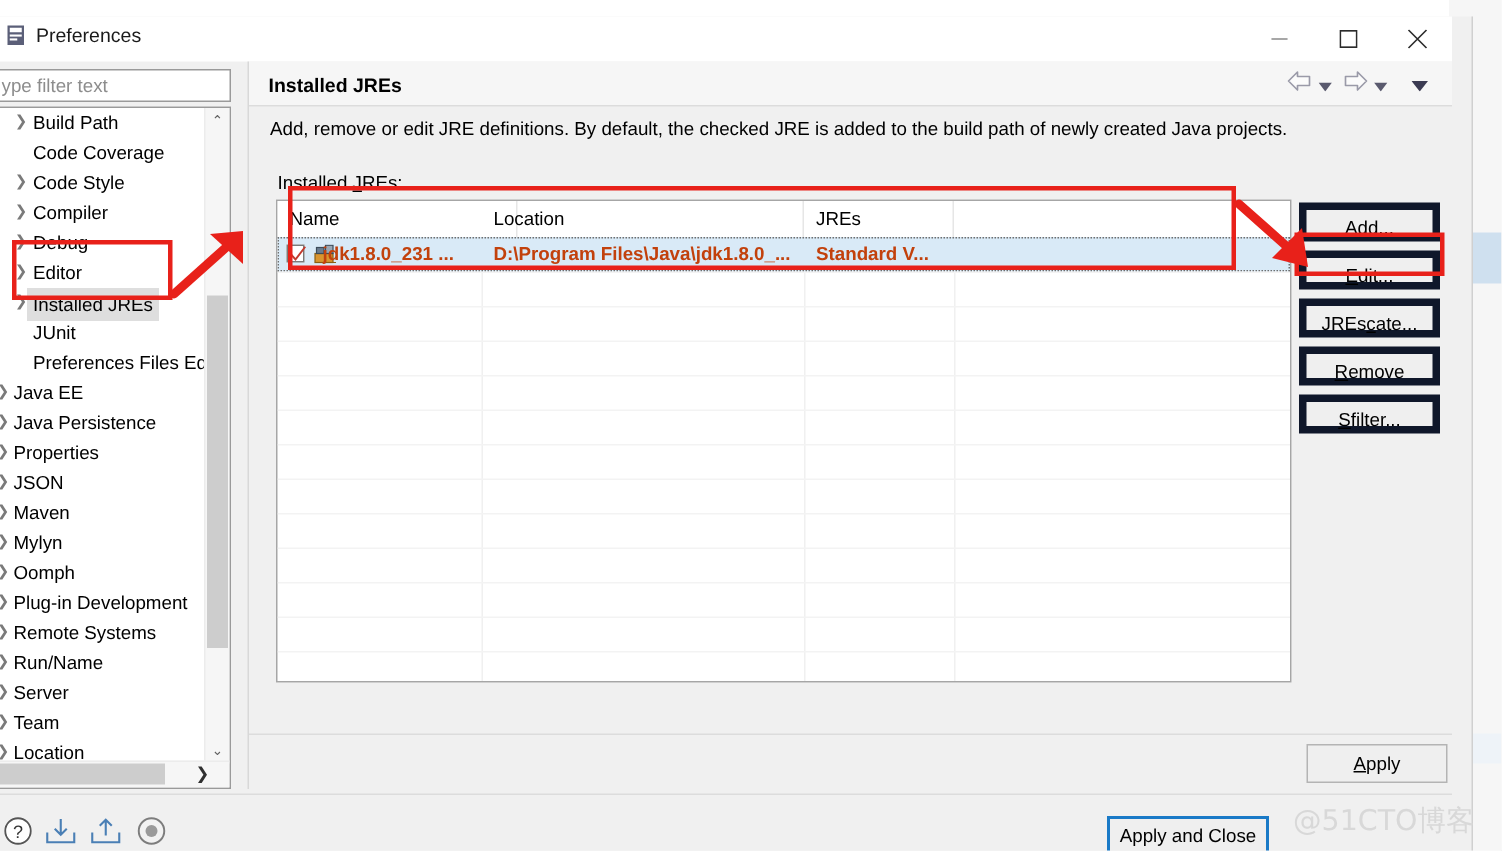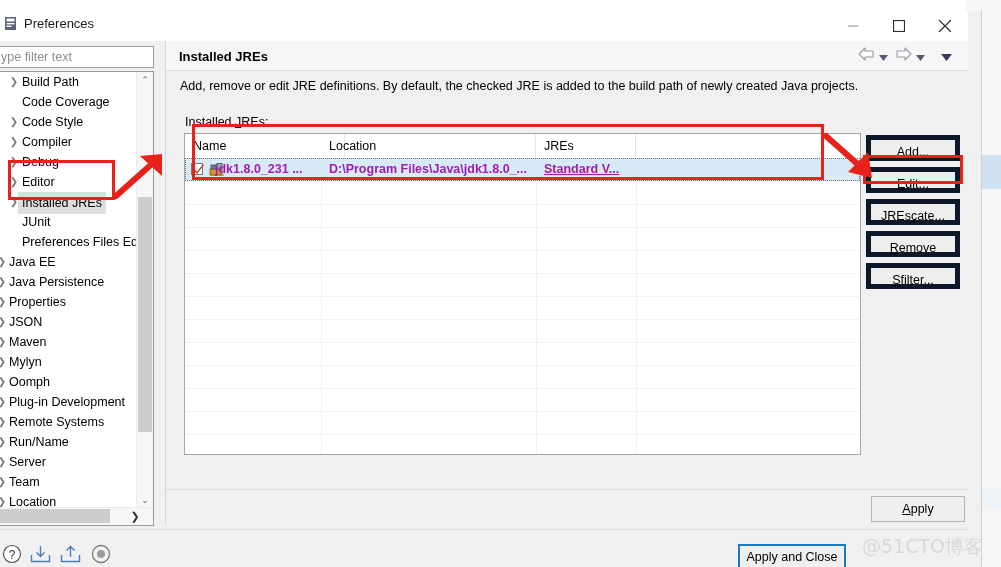--- a/index.html
+++ b/index.html
@@ -74,24 +74,24 @@
   .thead{position:absolute;left:0;top:0;width:675px;height:24px;background:#fff;border-bottom:1px solid #e2e2e2;}
   .th{position:absolute;top:0;height:24px;line-height:24px;font-size:12.5px;color:#000;padding-left:8px;box-sizing:border-box;border-right:1px solid #e6e6e6;}
   .th.c0{left:0;width:160px;}
   .th.c1{left:136px;width:215px;}
   .th.c2{left:351px;width:100px;}
   .th.c3{left:451px;width:224px;border-right:0;}
   .tbody{position:absolute;left:0;top:24px;width:675px;height:296px;}
   .gridcol{position:absolute;top:0;width:1px;height:296px;background:#f0f0f0;}
   .gridrow{position:absolute;left:0;width:675px;height:1px;background:#f3f3f3;}
   .row-sel{position:absolute;left:0;top:0;width:675px;height:23px;background:#d9eaf7;outline:1px dotted #6f6f6f;outline-offset:-1px;box-sizing:border-box;}
-  .cell{position:absolute;top:0;height:23px;line-height:23px;font-size:12.5px;font-weight:bold;color:#a21caf;white-space:nowrap;overflow:hidden;}
+  .cell{position:absolute;top:0;height:23px;line-height:23px;font-size:12.5px;font-weight:bold;color:#c2410c;white-space:nowrap;overflow:hidden;}
   .cell.c0{left:30px;width:106px;}
   .cell.c1{left:144px;width:207px;}
-  .cell.c2{left:359px;width:92px;text-decoration:underline;}
+  .cell.c2{left:359px;width:92px;}
   .chk{position:absolute;left:6px;top:5px;width:12px;height:12px;background:#fff;border:1px solid #7a7a7a;box-sizing:border-box;}
   .chk svg{position:absolute;left:1px;top:0px;}
   .jreicon{position:absolute;left:24px;top:5px;width:16px;height:14px;}
 
   
   .sidebtn{position:absolute;left:866px;width:94px;height:26px;background:#efefef;border:5px solid #0f172a;box-sizing:border-box;
            font-family:inherit;font-size:12.5px;color:#000;text-align:center;line-height:24px;cursor:default;}
   .sidebtn u{text-decoration:underline;}
 
   

